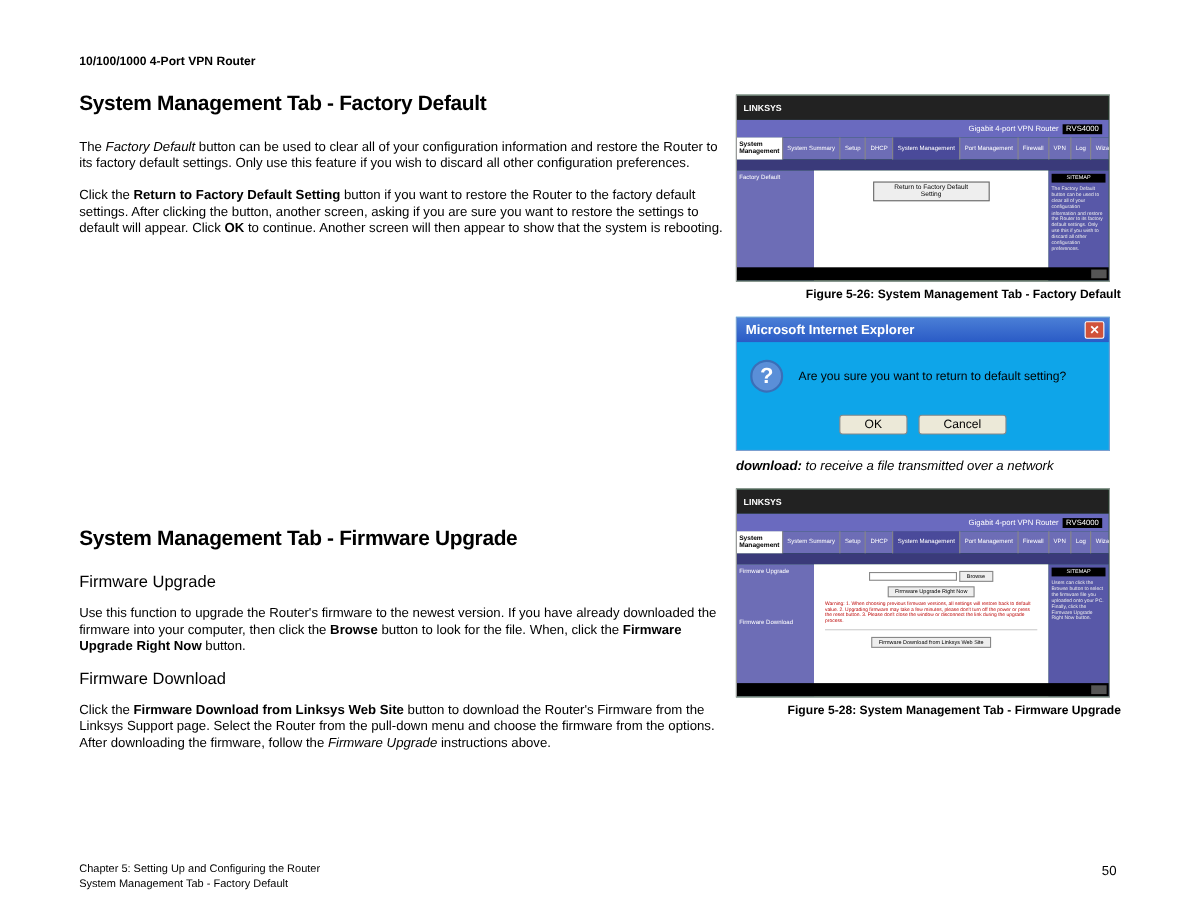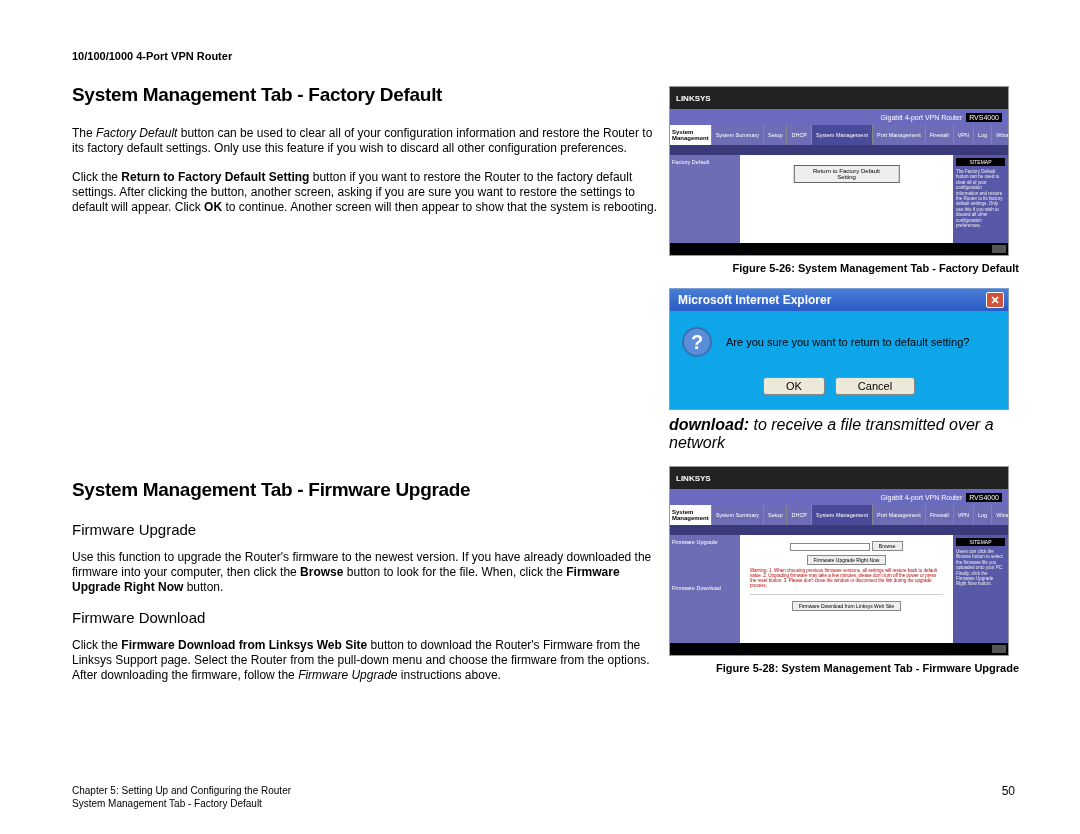--- a/index.html
+++ b/index.html
@@ -49,21 +49,21 @@
     margin-bottom: 12px;
   }
   .caption {
     font-size: 11px;
     font-weight: bold;
     text-align: right;
     margin-top: 6px;
     margin-bottom: 14px;
   }
   .glossary {
-    font-size: 16px;
+    font-size: 12px;
     font-style: italic;
     margin: 6px 0 14px 0;
   }
   .glossary b { font-weight: bold; font-style: italic; }
 
   
   .router-fig {
     width: 340px; height: 170px;
     background: #14532d;
     border: 1px solid #999;

